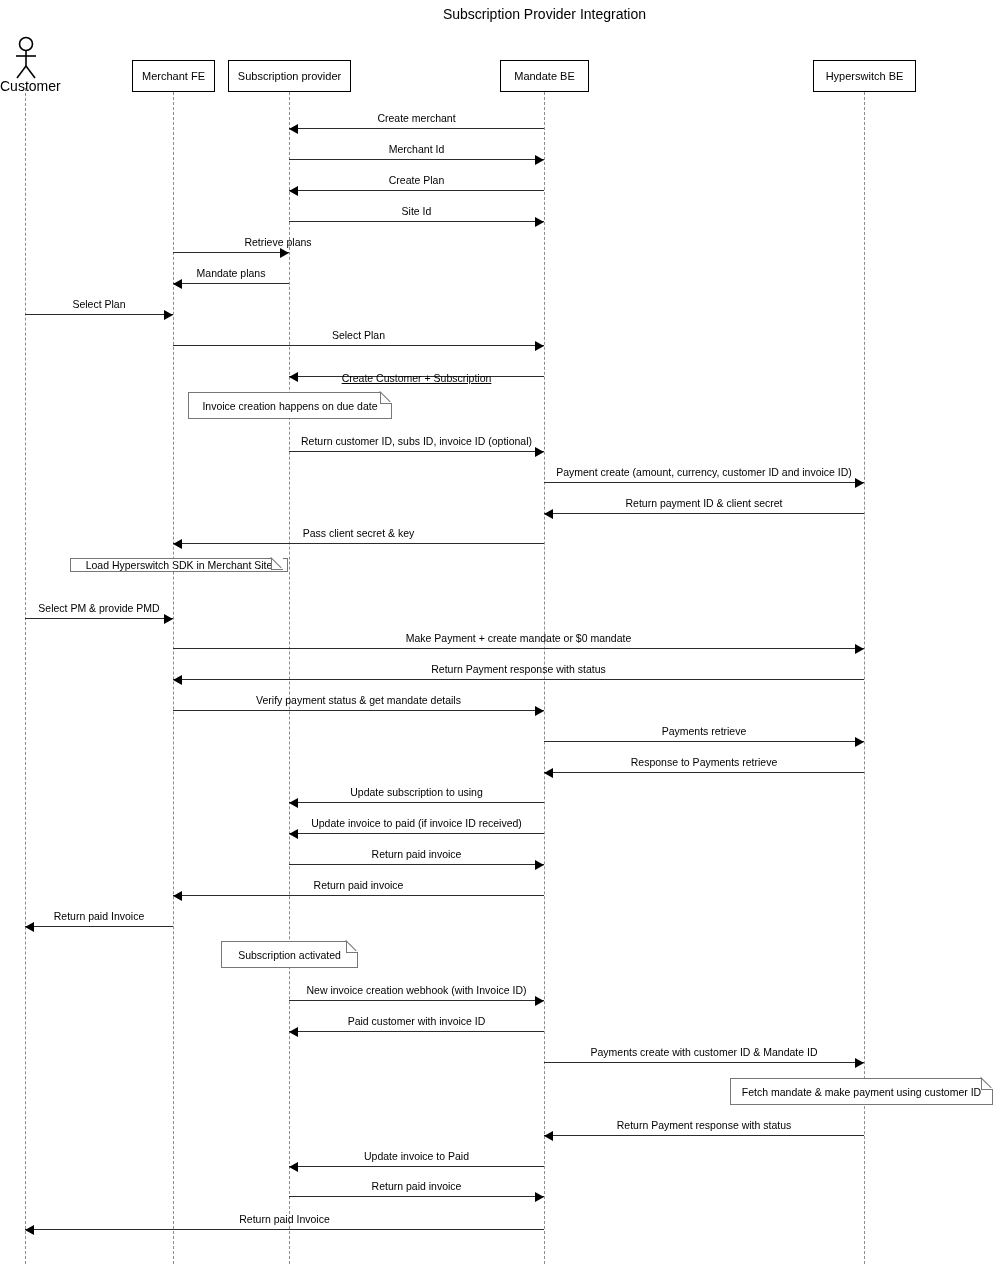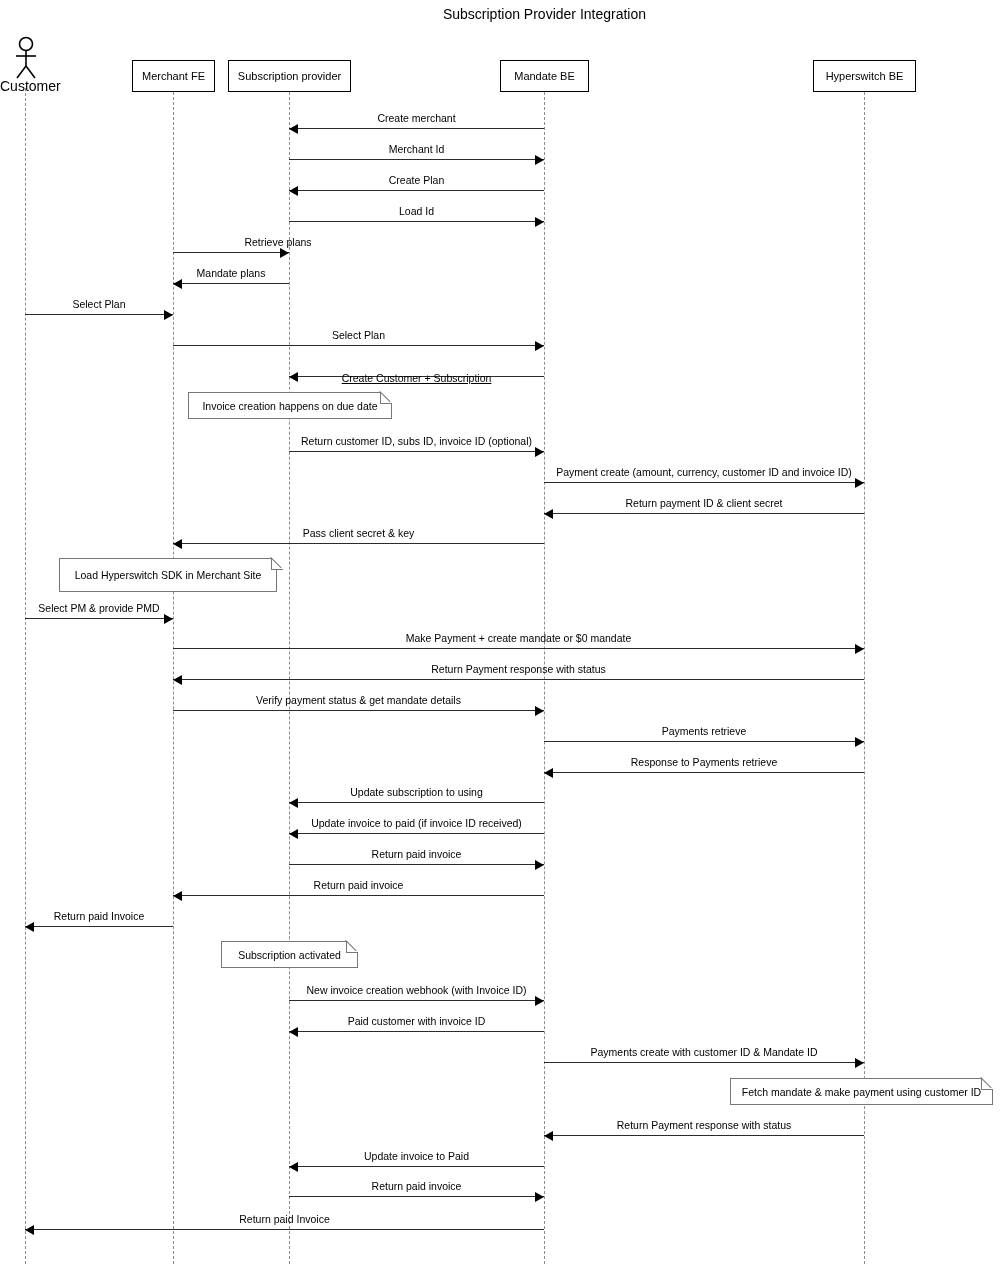--- a/index.html
+++ b/index.html
@@ -61,21 +61,21 @@
       <div class="arrow arrow-l" style="top: 123.5px; left: 289px;"></div>
       <div class="msg-label" style="left: 416.5px; top: 112px;">Create merchant</div>
       <div class="msg" style="left: 289px; top: 159px; width: 255px;"></div>
       <div class="arrow arrow-r" style="top: 154.5px; left: 535px;"></div>
       <div class="msg-label" style="left: 416.5px; top: 143px;">Merchant Id</div>
       <div class="msg" style="left: 289px; top: 190px; width: 255px;"></div>
       <div class="arrow arrow-l" style="top: 185.5px; left: 289px;"></div>
       <div class="msg-label" style="left: 416.5px; top: 174px;">Create Plan</div>
       <div class="msg" style="left: 289px; top: 221px; width: 255px;"></div>
       <div class="arrow arrow-r" style="top: 216.5px; left: 535px;"></div>
-      <div class="msg-label" style="left: 416.5px; top: 205px;">Load Id</div>
+      <div class="msg-label" style="left: 416.5px; top: 205px;">Site Id</div>
       <div class="msg" style="left: 173px; top: 252px; width: 116px;"></div>
       <div class="arrow arrow-r" style="top: 247.5px; left: 280px;"></div>
       <div class="msg-label" style="left: 231px; top: 236px; margin-left: 47px;">Retrieve plans</div>
       <div class="msg" style="left: 173px; top: 283px; width: 116px;"></div>
       <div class="arrow arrow-l" style="top: 278.5px; left: 173px;"></div>
       <div class="msg-label" style="left: 231px; top: 267px;">Mandate plans</div>
       <div class="msg" style="left: 25px; top: 314px; width: 148px;"></div>
       <div class="arrow arrow-r" style="top: 309.5px; left: 164px;"></div>
       <div class="msg-label" style="left: 99px; top: 298px;">Select Plan</div>
       <div class="msg" style="left: 173px; top: 345px; width: 371px;"></div>
@@ -149,21 +149,21 @@
       <div class="msg-label" style="left: 416.5px; top: 1180px;">Return paid invoice</div>
       <div class="msg" style="left: 25px; top: 1229px; width: 519px;"></div>
       <div class="arrow arrow-l" style="top: 1224.5px; left: 25px;"></div>
       <div class="msg-label" style="left: 284.5px; top: 1213px;">Return paid Invoice</div>
     </div>
   <div id="notes">
       <div class="note" style="left: 188px; top: 392px; width: 204px; height: 27px;">
         <span>Invoice creation happens on due date</span>
       </div>
       <div class="note-fold" style="left: 380px; top: 391.5px;"></div>
-      <div class="note" style="left: 59px; top: 558px; width: 218px; height: 34px;">
+      <div class="note" style="left: 70px; top: 558px; width: 218px; height: 14px;">
         <span>Load Hyperswitch SDK in Merchant Site</span>
       </div>
       <div class="note-fold" style="left: 271px; top: 557.5px;"></div>
       <div class="note" style="left: 221px; top: 941px; width: 137px; height: 27px;">
         <span>Subscription activated</span>
       </div>
       <div class="note-fold" style="left: 346px; top: 940.5px;"></div>
       <div class="note" style="left: 730px; top: 1078px; width: 263px; height: 27px;">
         <span>Fetch mandate &amp; make payment using customer ID</span>
       </div>

